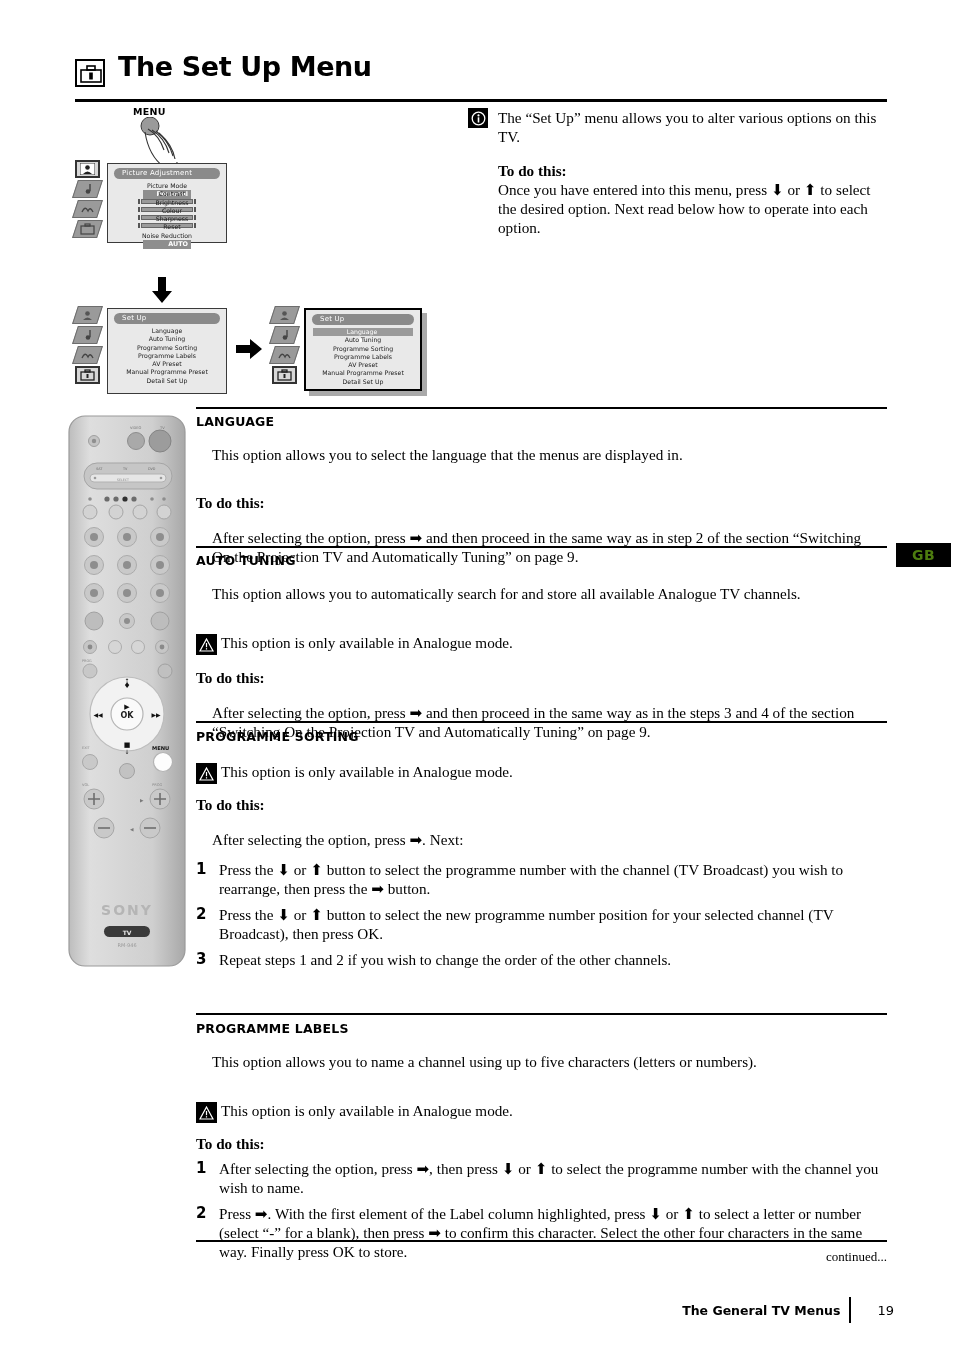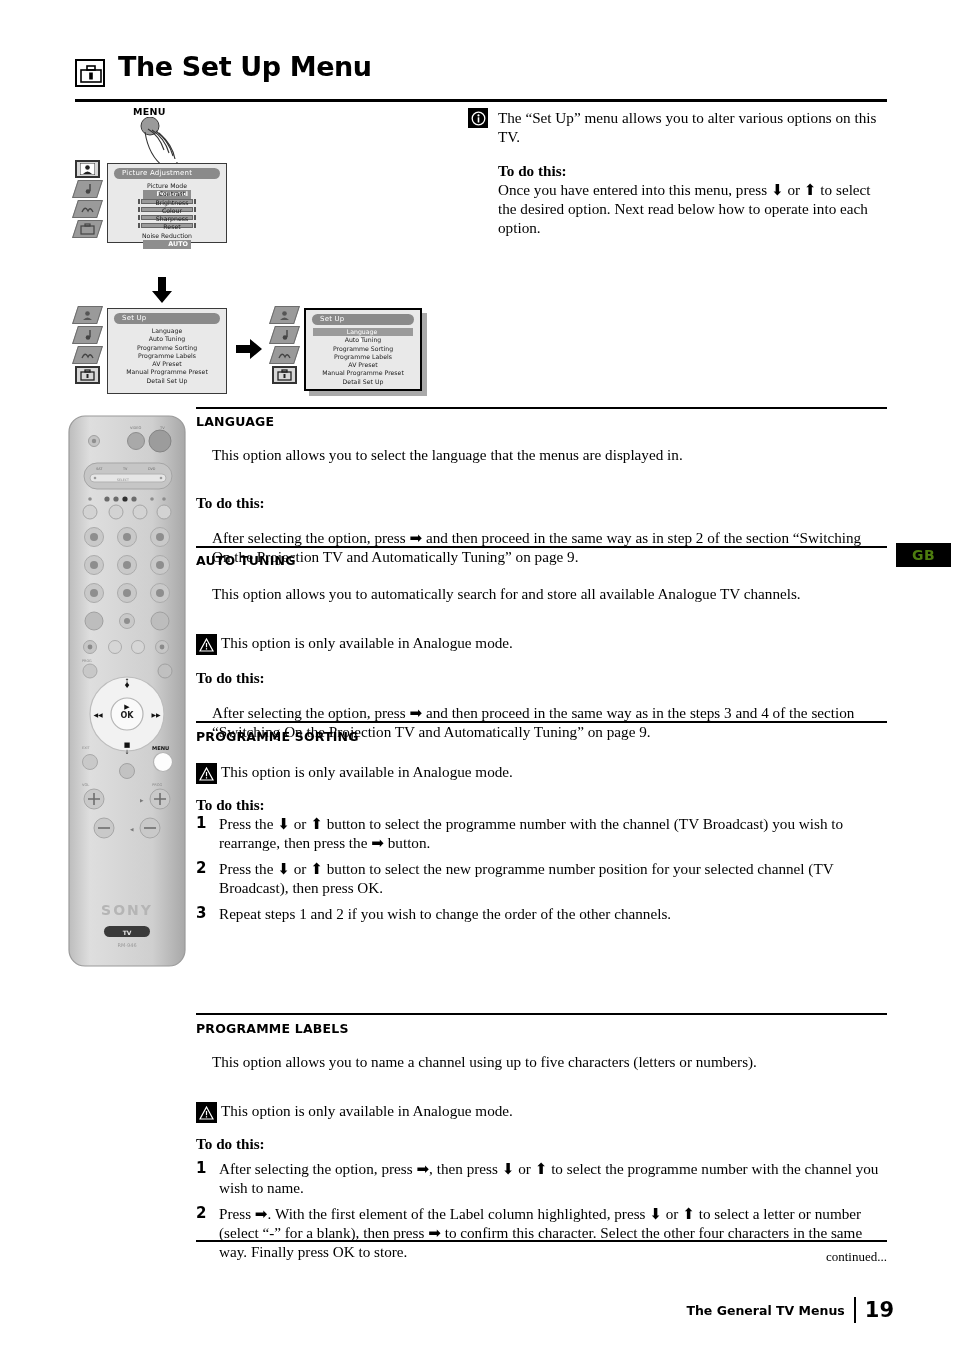--- a/index.html
+++ b/index.html
@@ -145,21 +145,21 @@
   .foot-rule { position:absolute; left:196px; top:1240px; width:691px; height:1.5px; background:#000; }
   .footer {
     position:absolute; right:60px; top:1297px;
     display:flex; align-items:center; gap:9px;
   }
   .footer .fname {
     font-family:"DejaVu Sans", sans-serif; font-weight:bold; font-size:12.5px;
   }
   .footer .fbar { width:2px; height:26px; background:#000; }
   .footer .fpage {
-    font-family:"DejaVu Sans", sans-serif; font-weight:bold; font-size:21px;
+    font-family:"DejaVu Sans", sans-serif; font-weight:normal; font-size:13px;margin-left:17px;
   }
 
   
   .remote { position:absolute; left:68px; top:415px; width:118px; height:552px; }
 </style>
 </head>
 <body>
 
 <div class="page-head">
   <div class="title-icon">
@@ -575,20 +575,21 @@
       <svg width="15" height="14" viewBox="0 0 15 14">
           <path d="M7.5 1 L14 13 L1 13 Z" fill="none" stroke="#fff" stroke-width="1.2"></path>
           <rect x="6.9" y="5" width="1.2" height="4.2" fill="#fff"></rect>
           <rect x="6.9" y="10.2" width="1.2" height="1.3" fill="#fff"></rect>
         </svg>
     </div>
     <div class="ntext">This option is only available in Analogue mode.</div>
   </div>
   <div style="height:12px;"></div>
   <p class="tdt">To do this:</p>
+  <p class="para-txt" style="margin-bottom:11px;">After selecting the option, press ➡. Next:</p>
   <ul class="steps">
     <li class="step">
       <span class="num">1</span>
       <span class="stxt">Press the ⬇ or ⬆ button to select the programme number with the channel (TV Broadcast) you wish to rearrange, then press the ➡ button.</span>
     </li>
     <li class="step">
       <span class="num">2</span>
       <span class="stxt">Press the ⬇ or ⬆ button to select the new programme number position for your selected channel (TV Broadcast), then press OK.</span>
     </li>
     <li class="step">

